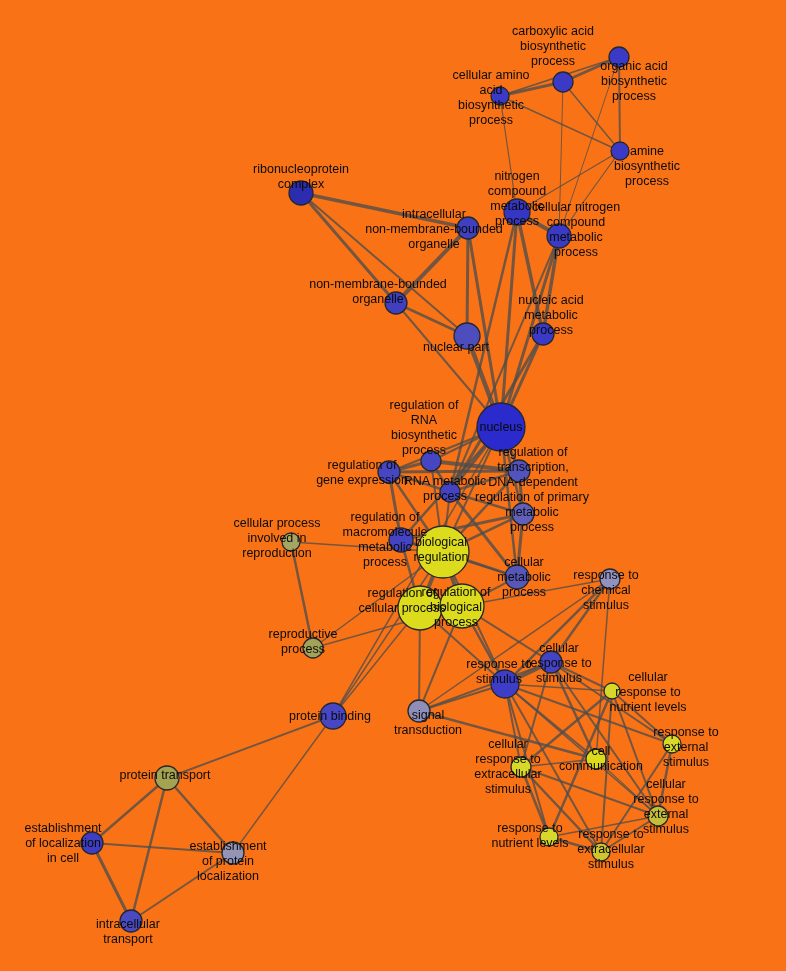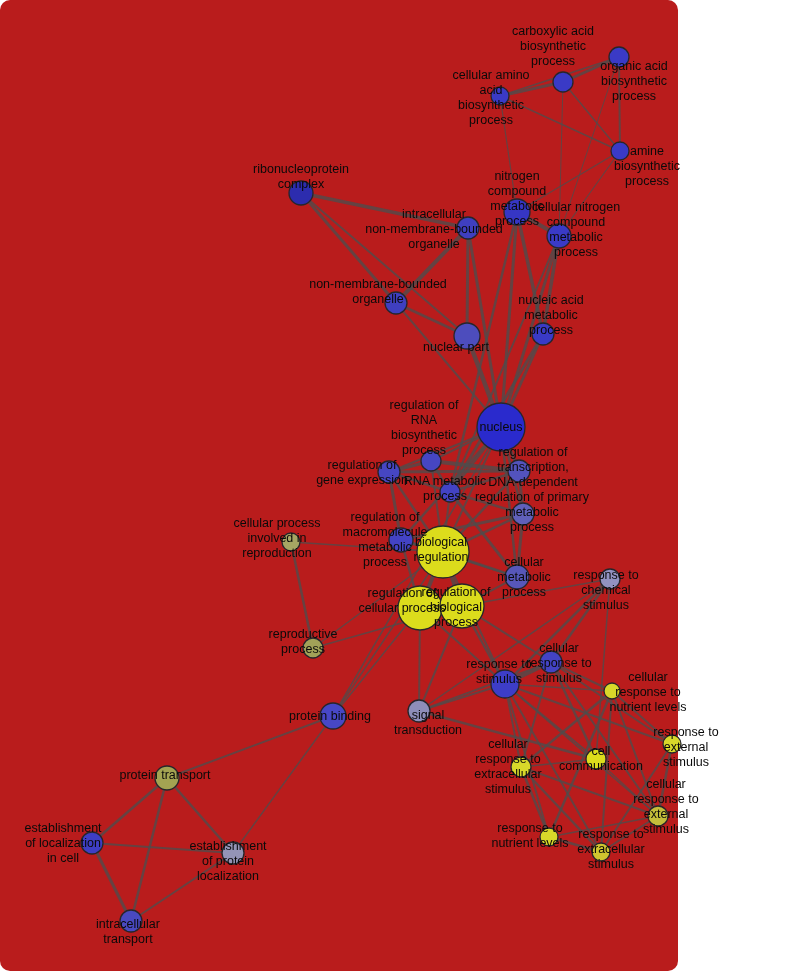--- a/index.html
+++ b/index.html
@@ -7,25 +7,24 @@
     padding: 0;
     background: #ffffff;
   }
   body {
     width: 786px;
     height: 971px;
     overflow: hidden;
     font-family: "Liberation Sans", sans-serif;
   }
   #canvas-wrap {
-    width: 678px;
+    width: 786px;
     height: 971px;
     position: relative;
-    background: #b91c1c;
-    border-radius: 10px;
+    background: #f97316;
   }
   svg text.node-label {
     font-family: "Liberation Sans", sans-serif;
     font-size: 12.5px;
     fill: #0a0a0a;
     text-anchor: middle;
     pointer-events: none;
   }
   svg line.edge {
     stroke-linecap: round;

